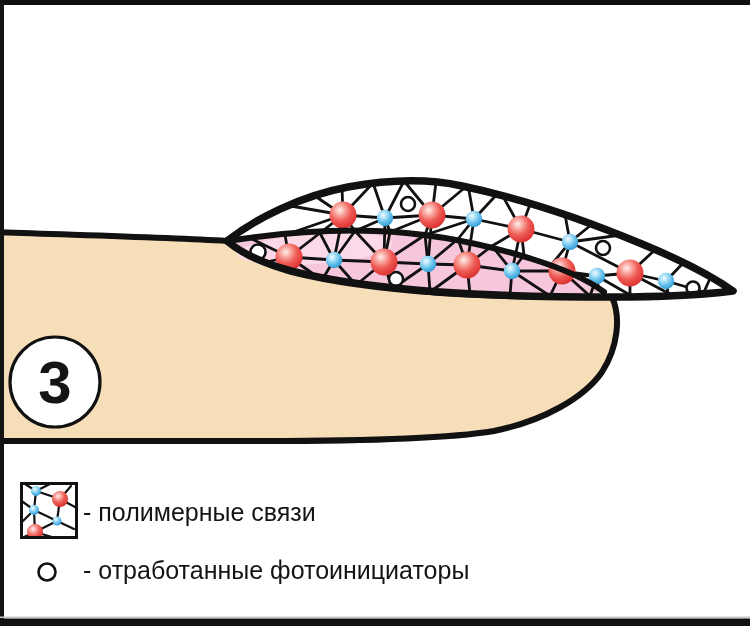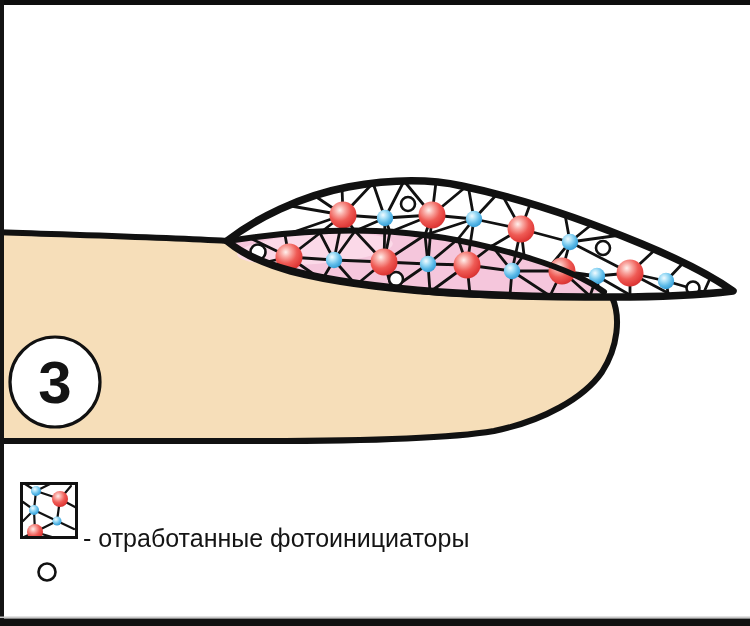--- a/index.html
+++ b/index.html
@@ -13,21 +13,21 @@
   .stage svg{position:absolute;left:0;top:0;}
   .legend-label{
     position:absolute;
     left:83px;
     font-size:25px;
     line-height:27px;
     color:#141414;
     white-space:nowrap;
   }
   #legend-label-1{top:499px;}
-  #legend-label-2{top:525px;}
+  #legend-label-2{top:557px;}
 </style>
 </head>
 <body>
 
 <div class="stage">
 
   <svg width="750" height="626" viewBox="0 0 750 626">
     <defs>
       <radialGradient id="gradRed" cx="0.38" cy="0.32" r="0.75">
         <stop offset="0" stop-color="#FFF0EC"></stop>
@@ -212,14 +212,15 @@
     </g>
 
     <circle cx="47" cy="572" r="8.5" fill="#FFFFFF" stroke="#111111" stroke-width="2.6"></circle>
 
     <rect x="0" y="0" width="750" height="5" fill="#0E0E0E"></rect>
     <rect x="0" y="0" width="4" height="626" fill="#141414"></rect>
     <rect x="0" y="616.5" width="750" height="1.6" fill="#C8C8C8"></rect>
     <rect x="0" y="618.5" width="750" height="7.5" fill="#111111"></rect>
   </svg>
 
+  <div class="legend-label" id="legend-label-1">- полимерные связи</div>
   <div class="legend-label" id="legend-label-2">- отработанные фотоинициаторы</div>
 </div>
 
 </body></html>

